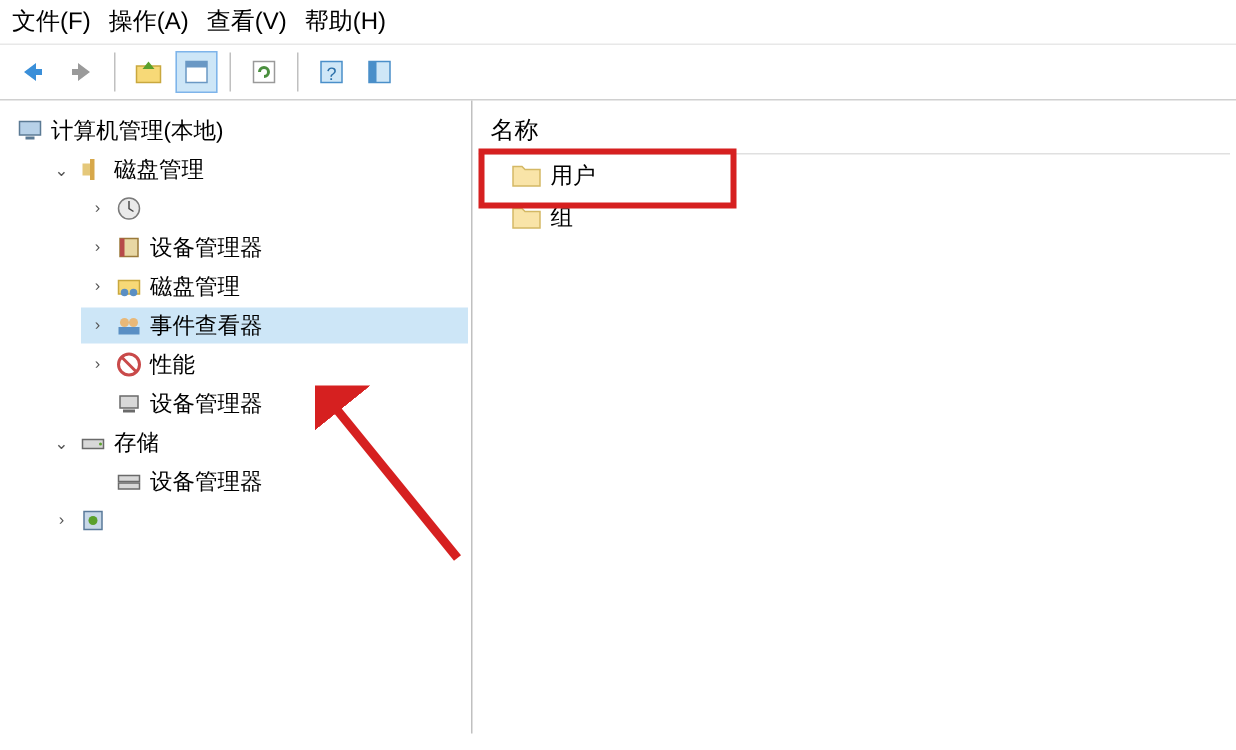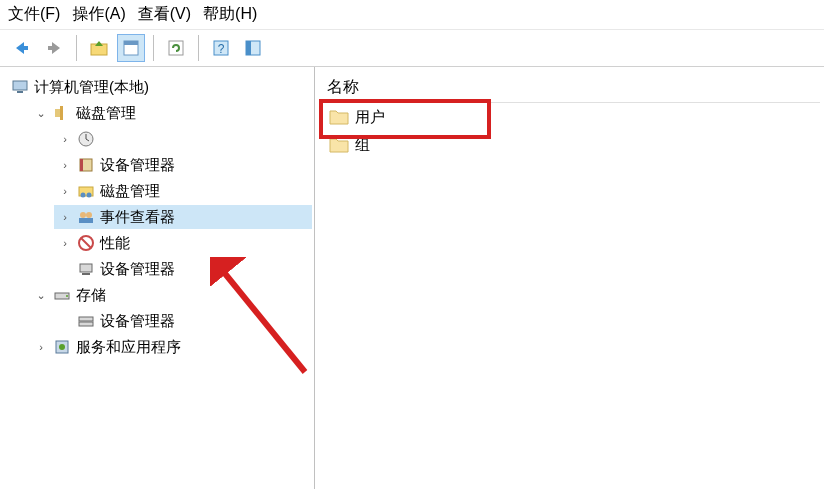--- a/index.html
+++ b/index.html
@@ -99,20 +99,21 @@
       height: 20px;
       display: inline-flex;
       align-items: center;
       justify-content: center;
     }
     .list-item {
       display: flex;
       align-items: center;
       gap: 6px;
       padding: 4px 10px;
+      margin-left: 12px;
     }
     .annot-box {
       position: absolute;
       border: 4px solid #d62020;
       pointer-events: none;
     }
     .annot-arrow {
       position: absolute;
       pointer-events: none;
     }
@@ -321,21 +322,20 @@
 
             <li>
               <div class="node">
                 <span class="expander">›</span>
                 <span class="icon">
                     <svg width="18" height="18" viewBox="0 0 18 18">
                       <rect x="3" y="3" width="12" height="12" fill="#c8d8e8" stroke="#5a7a9a"></rect>
                       <circle cx="9" cy="9" r="3" fill="#5aa02c"></circle>
                     </svg>
                   </span>
-                <span>服务和应用程序</span>
               </div>
             </li>
           </ul>
         </li>
       </ul>
     </div>
 
     <svg class="annot-arrow" style="left:210px; top:190px;" width="100" height="120" viewBox="0 0 100 120">
       <defs>
           <marker id="ah" markerWidth="10" markerHeight="10" refX="2" refY="5" orient="auto">

